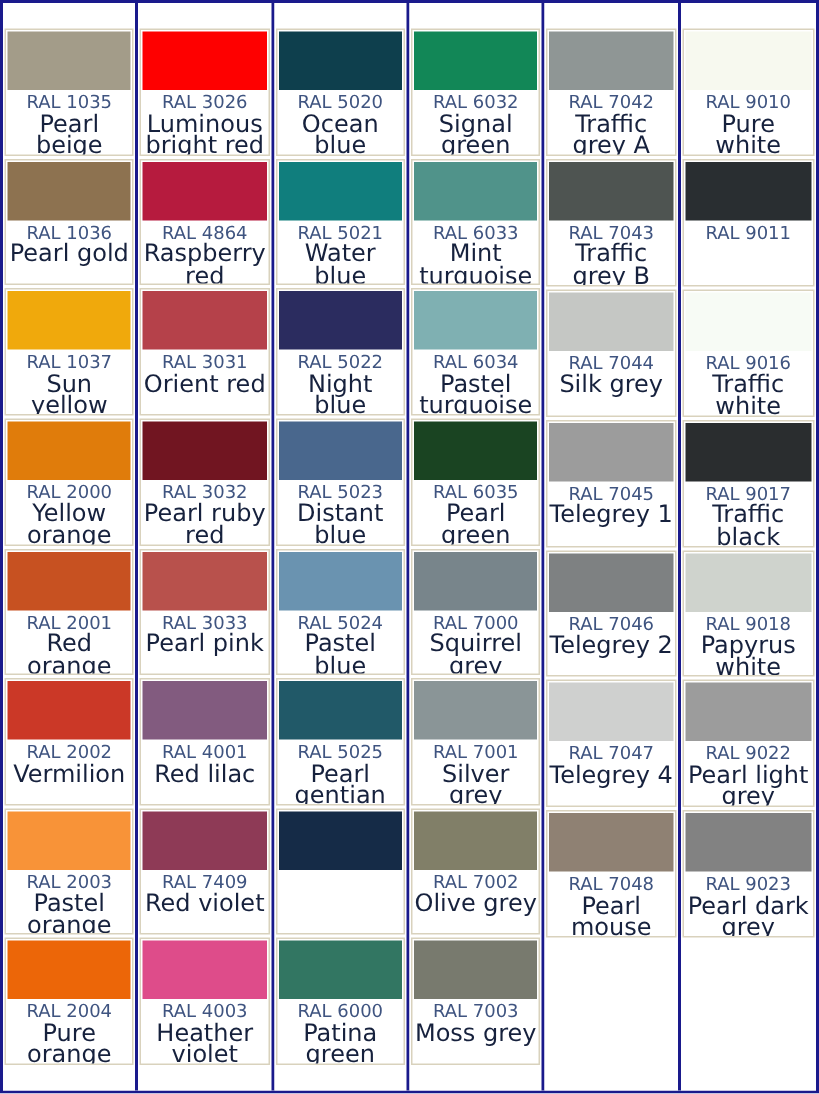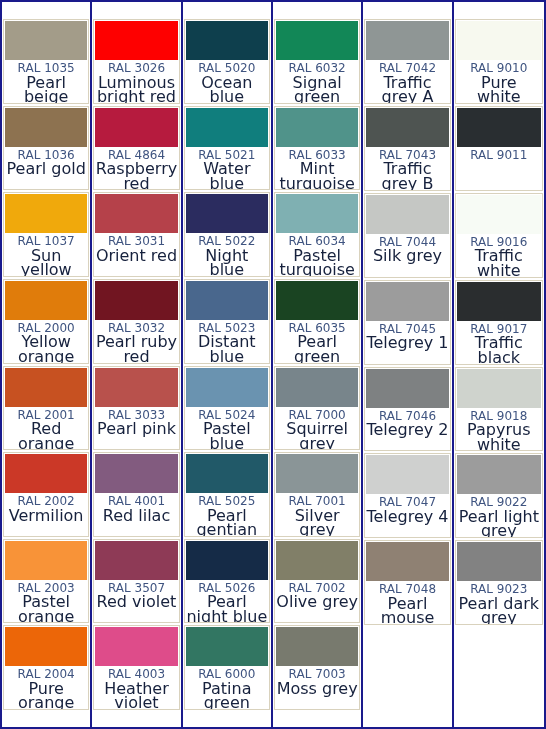--- a/index.html
+++ b/index.html
@@ -187,21 +187,21 @@
       <div class="cell">
         <div class="swatch" style="background-color: rgb(130, 91, 127);"></div>
         <div class="caption">
           <span class="ral-code">RAL 4001</span>
           <span class="ral-name">Red lilac</span>
         </div>
       </div>
       <div class="cell">
         <div class="swatch" style="background-color: rgb(142, 58, 86);"></div>
         <div class="caption">
-          <span class="ral-code">RAL 3507</span>
+          <span class="ral-code">RAL 7409</span>
           <span class="ral-name">Red violet</span>
         </div>
       </div>
       <div class="cell">
         <div class="swatch" style="background-color: rgb(222, 76, 138);"></div>
         <div class="caption">
           <span class="ral-code">RAL 4003</span>
           <span class="ral-name">Heather violet</span>
         </div>
       </div>
@@ -244,24 +244,20 @@
       </div>
       <div class="cell">
         <div class="swatch" style="background-color: rgb(33, 89, 104);"></div>
         <div class="caption">
           <span class="ral-code">RAL 5025</span>
           <span class="ral-name">Pearl gentian blue</span>
         </div>
       </div>
       <div class="cell">
         <div class="swatch" style="background-color: rgb(21, 43, 71);"></div>
-        <div class="caption">
-          <span class="ral-code">RAL 5026</span>
-          <span class="ral-name">Pearl night blue</span>
-        </div>
       </div>
       <div class="cell">
         <div class="swatch" style="background-color: rgb(50, 118, 98);"></div>
         <div class="caption">
           <span class="ral-code">RAL 6000</span>
           <span class="ral-name">Patina green</span>
         </div>
       </div>
     </div>
     <div class="column">

